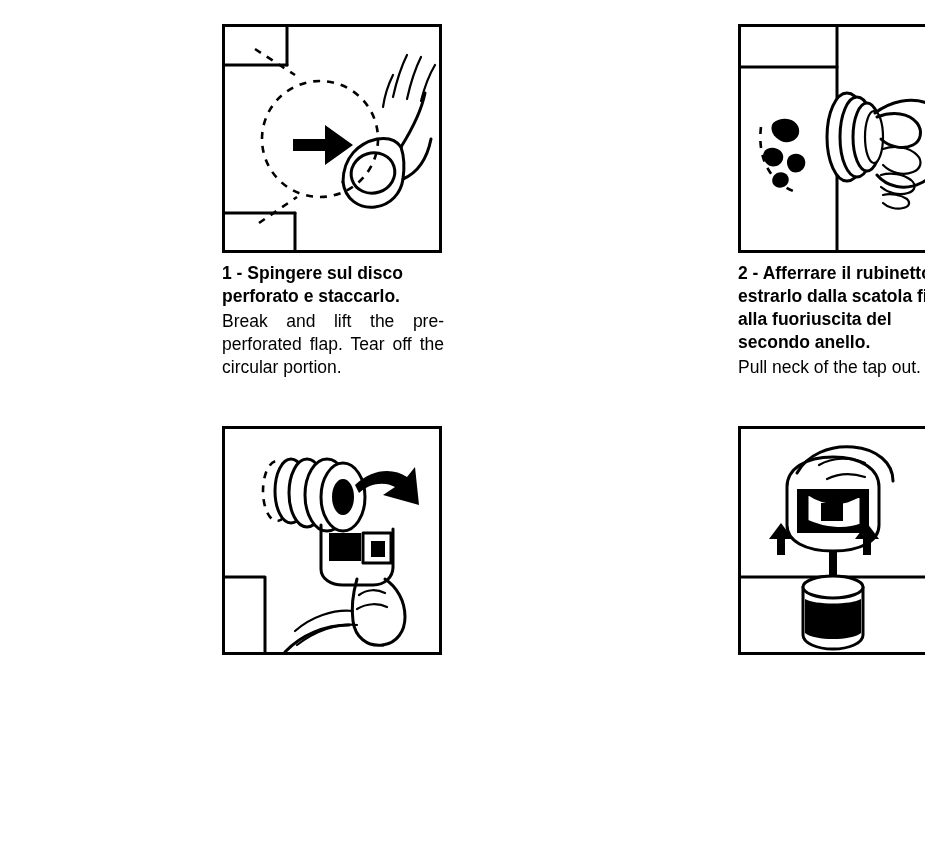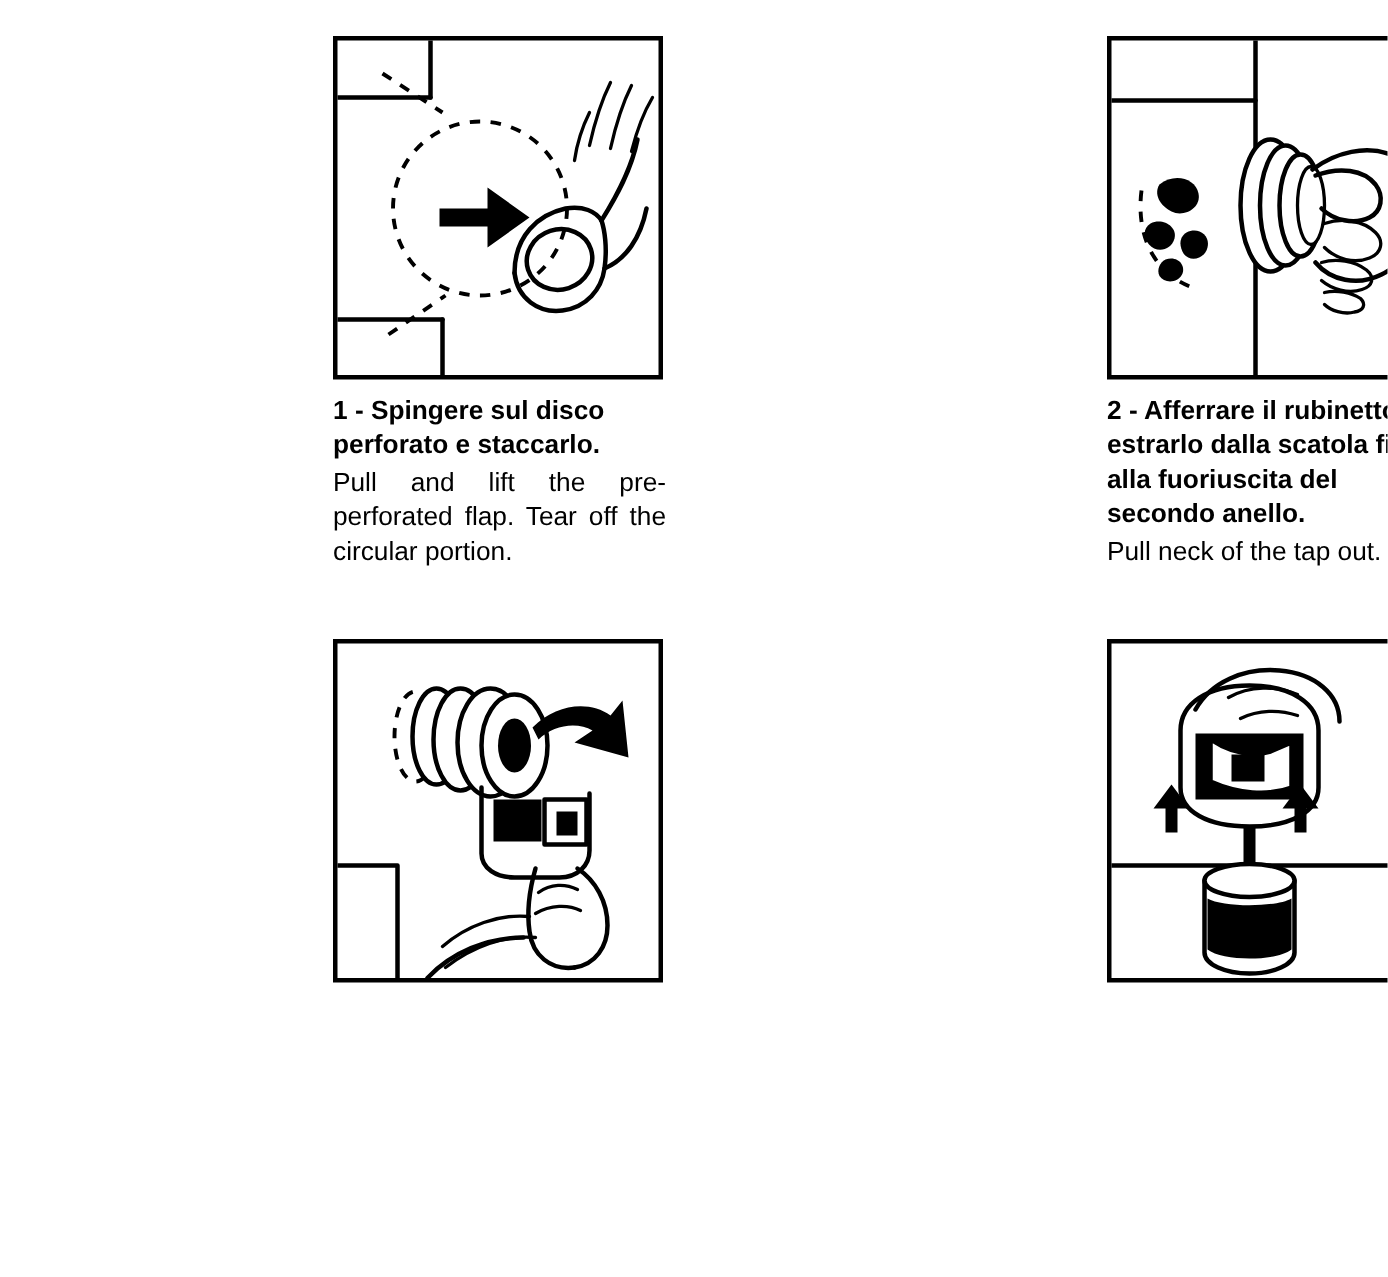--- a/index.html
+++ b/index.html
@@ -96,21 +96,21 @@
           <path class="ln" d="M176 120 C186 104 196 86 200 66"></path>
           <path class="ln" d="M178 152 C192 146 202 132 206 112"></path>
           <path class="ln2" d="M168 70 C172 52 176 40 182 28"></path>
           <path class="ln2" d="M182 72 C186 54 190 42 196 30"></path>
           <path class="ln2" d="M196 74 C200 58 204 48 210 38"></path>
           <path class="ln2" d="M158 80 C160 66 164 56 168 48"></path>
         </svg>
       </div>
       <div class="caption">
         <p class="cap-it">1 - Spingere sul disco perforato e staccarlo.</p>
-        <p class="cap-en justify">Pull and lift the pre-perforated flap. Tear off the circular portion.</p>
+        <p class="cap-en justify">Break and lift the pre-perforated flap. Tear off the circular portion.</p>
       </div>
     </div>
 
     <div class="cell cell-2">
       <div class="panel">
         <svg width="216" height="223" viewBox="0 0 216 223">
           <path class="ln" d="M96 0 L96 223"></path>
           <path class="ln" d="M0 40 L96 40"></path>
 
           <path class="dsh" d="M20 100 C16 132 30 158 58 166"></path>

